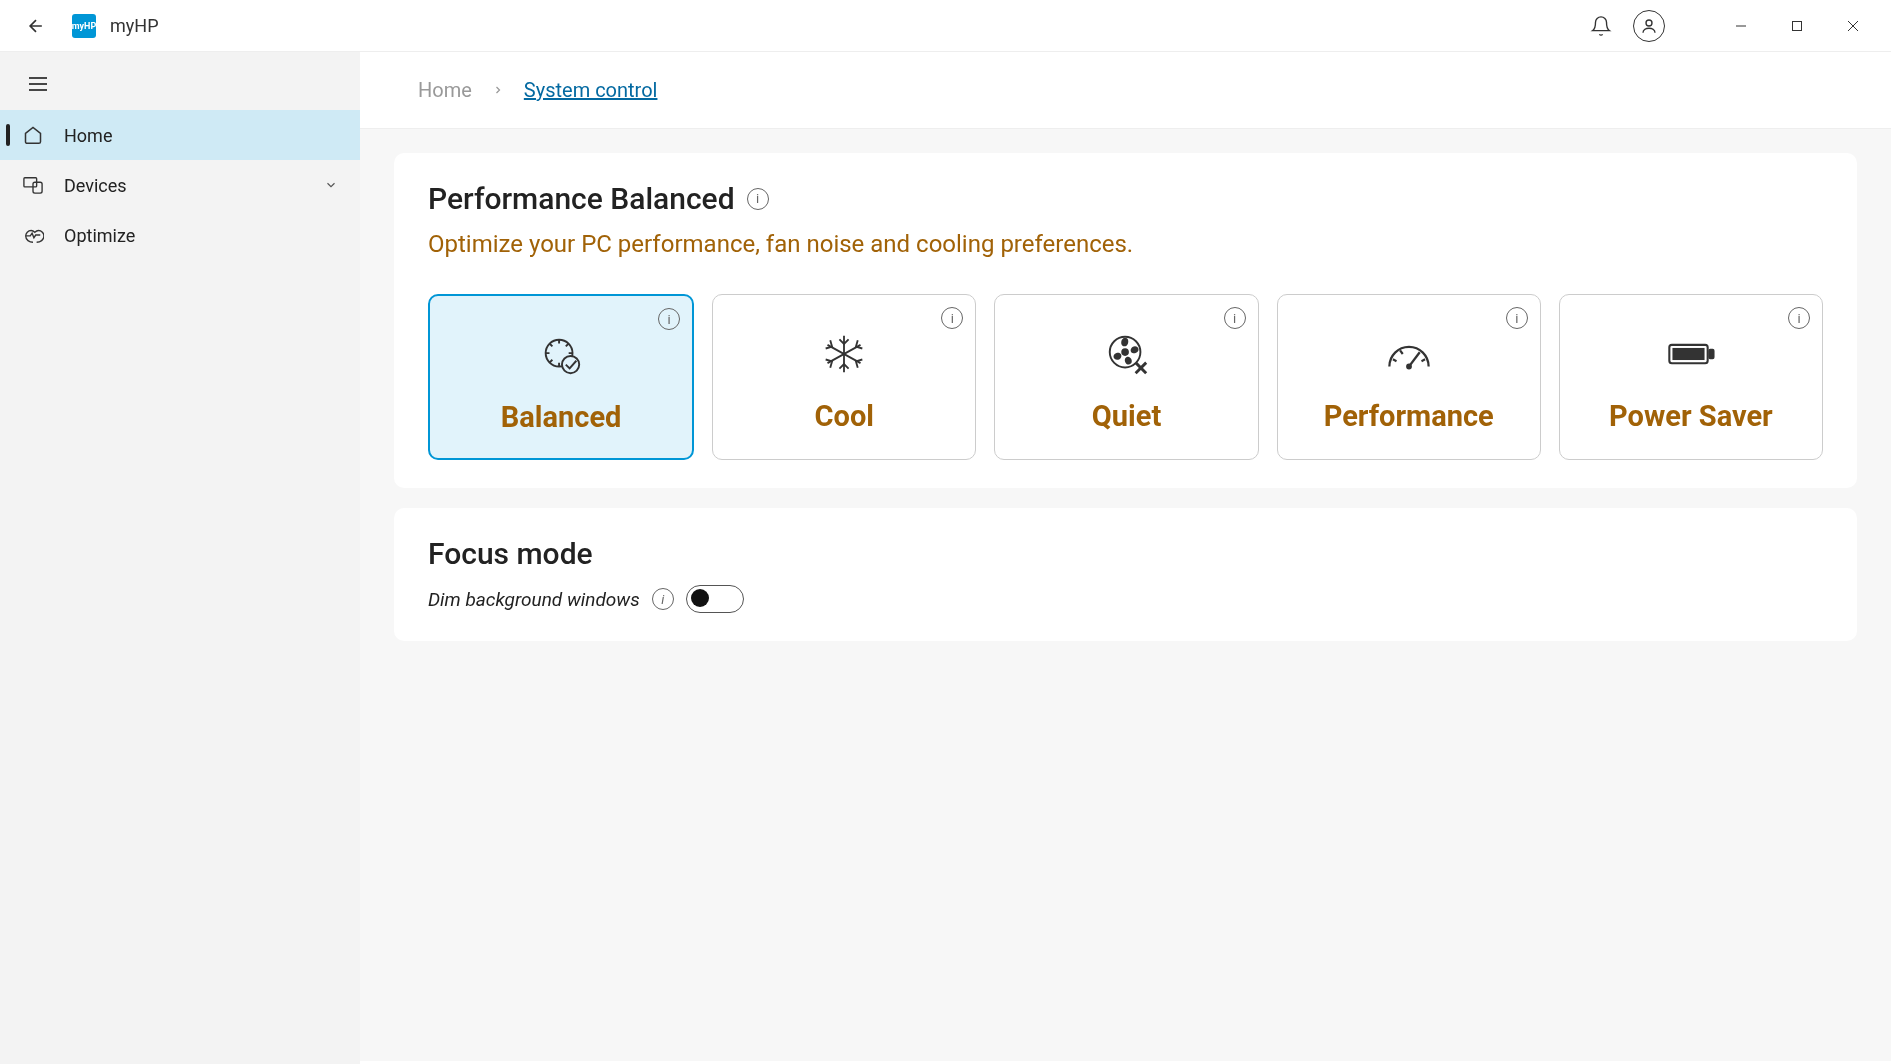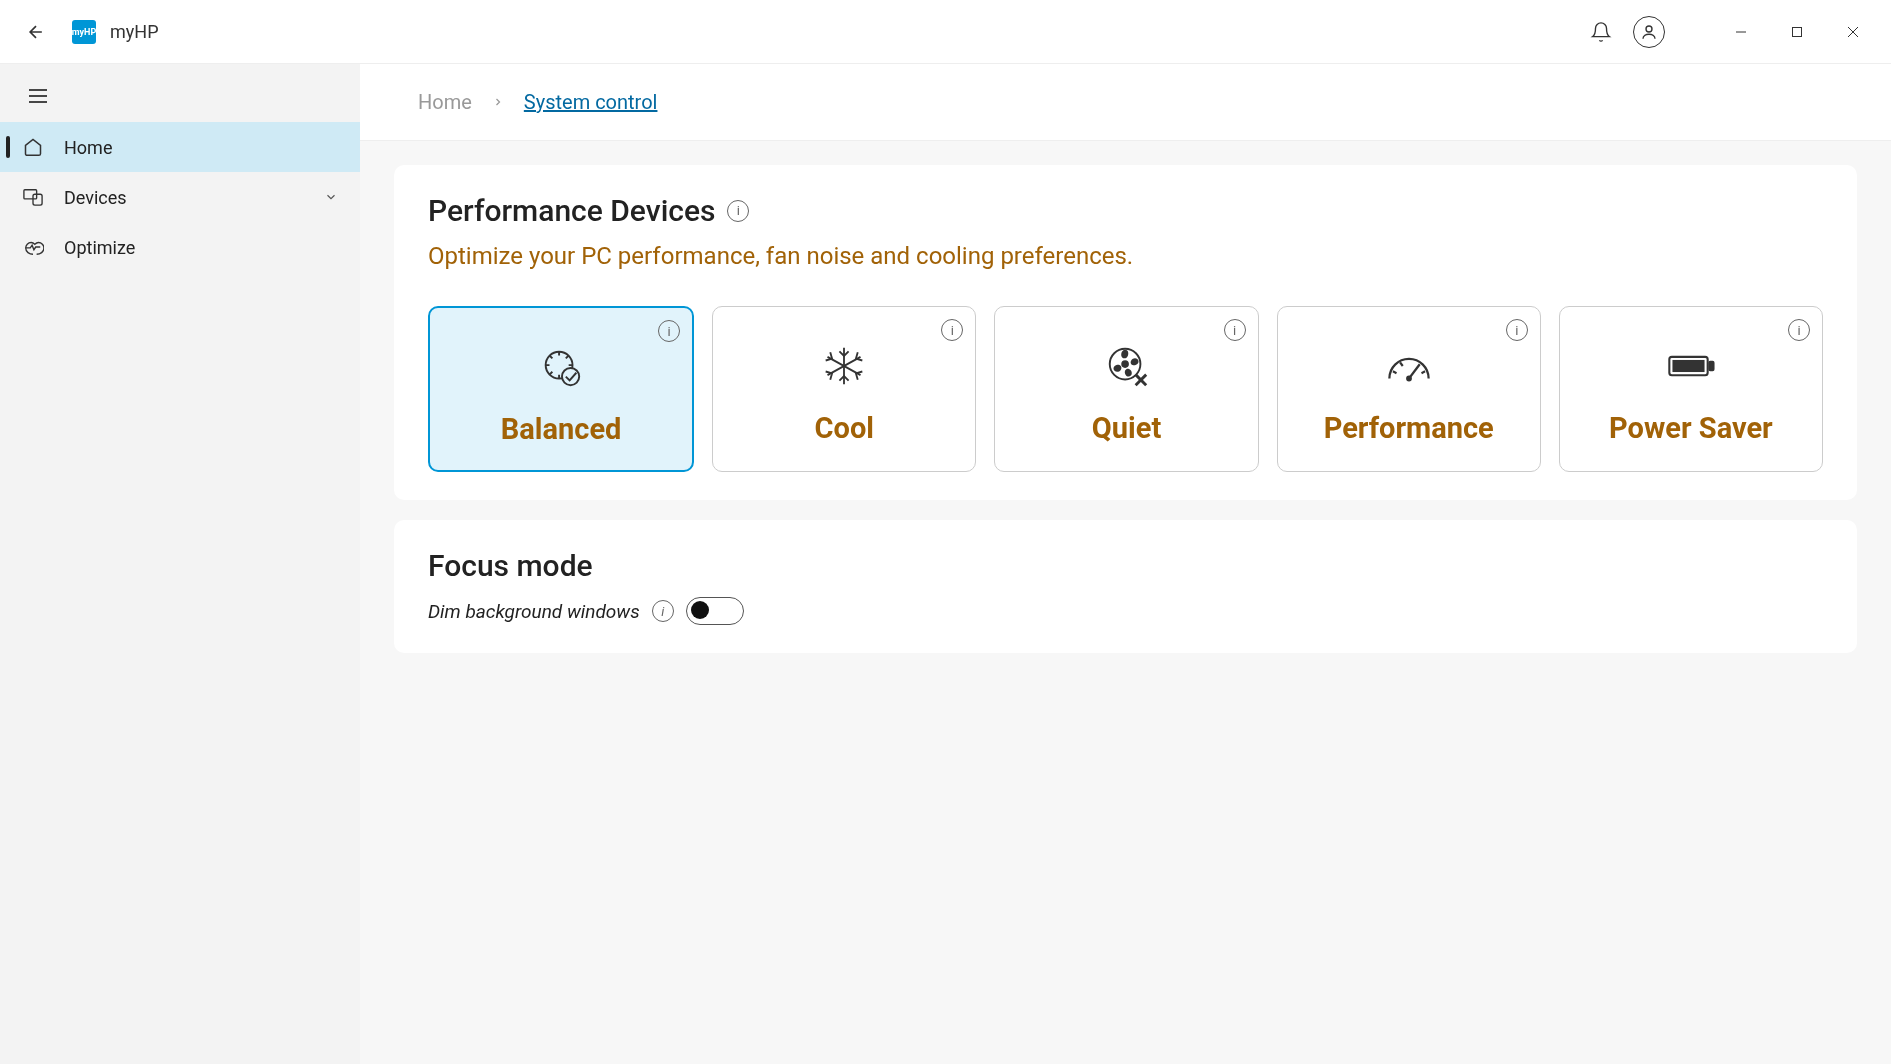--- a/index.html
+++ b/index.html
@@ -1,19 +1,19 @@
 <!DOCTYPE html>
 <html><head>
   <meta charset="utf-8">
   <style>
     * { margin: 0; padding: 0; box-sizing: border-box; font-family: -apple-system, BlinkMacSystemFont, "Segoe UI", Roboto, sans-serif; }
     body { background: #f3f3f3; width: 1891px; height: 1064px; overflow: hidden; }
     
     .titlebar {
-      height: 64px;
+      height: 52px;
       background: #fff;
       display: flex;
       align-items: center;
       padding: 0 10px;
       border-bottom: 1px solid #eee;
     }
     .back-btn {
       width: 32px; height: 32px;
       display: flex; align-items: center; justify-content: center;
       cursor: pointer;
@@ -281,21 +281,21 @@
             <polyline points="9 18 15 12 9 6"></polyline>
           </svg>
       </span>
       <span class="breadcrumb-item current">System control</span>
     </div>
 
     <div class="content-inner">
 
       <div class="panel">
         <div class="panel-title-row">
-          <span class="panel-title">Performance Devices</span>
+          <span class="panel-title">Performance Balanced</span>
           <span class="info-icon">i</span>
         </div>
         <div class="panel-subtitle">Optimize your PC performance, fan noise and cooling preferences.</div>
 
         <div class="modes-grid">
 
           <div class="mode-card selected">
             <span class="info-icon mode-info">i</span>
             <span class="mode-icon">
               <svg width="46" height="46" viewBox="0 0 48 48" fill="none" stroke="#333" stroke-width="2">

